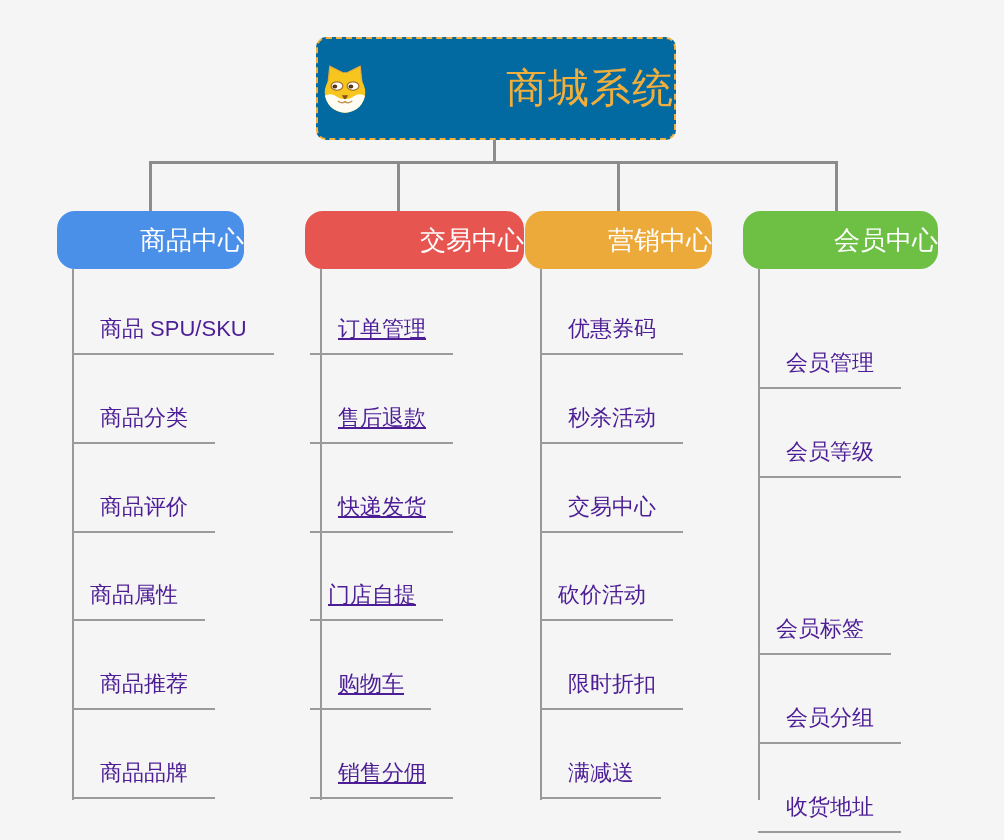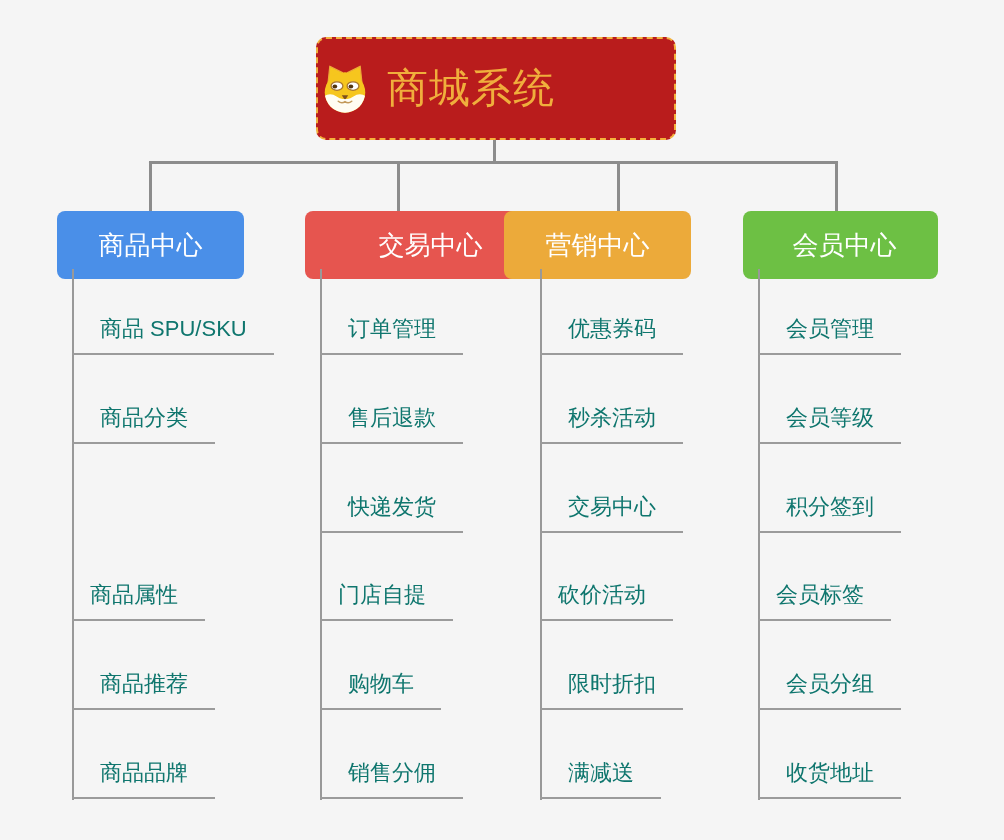--- a/index.html
+++ b/index.html
@@ -23,59 +23,59 @@
   .conn.stub.s2{left:617px;}
   .conn.stub.s3{left:835px;}
   .vline{position:absolute;width:2px;background:#999;top:269px;height:531px;}
   .vline.v0{left:72px;}
   .vline.v1{left:320px;}
   .vline.v2{left:540px;}
   .vline.v3{left:758px;}
   
   .root-node{
     position:absolute;left:316px;top:37px;width:360px;height:103px;
-    background:#b91c1c;
+    background:#0369a1;
     border:2px dashed #f3b13c;
     border-radius:10px;
     box-sizing:border-box;
-    display:flex;align-items:center;justify-content:flex-start;gap:15px;
+    display:flex;align-items:center;justify-content:space-between;gap:15px;
     cursor:pointer;
   }
   .root-title{
     font-size:41px;
     color:#f0ae3c;
     letter-spacing:1px;
     white-space:nowrap;
   }
   .dog{width:54px;height:58px;display:inline-flex;}
   
   .branch{
-    position:absolute;top:211px;width:187px;height:68px;
-    border-radius:8px;
-    display:flex;align-items:center;justify-content:center;
+    position:absolute;top:211px;width:187px;height:58px;
+    border-radius:18px;
+    display:flex;align-items:center;justify-content:flex-end;
     color:#ffffff;font-size:26px;
     cursor:pointer;
   }
   .branch.b0{left:57px;background:#4a8fe8;}
   .branch.b1{left:305px;background:#e6554f;padding-left:32px;}
-  .branch.b2{left:504px;background:#ecaa3a;}
+  .branch.b2{left:525px;background:#ecaa3a;}
   .branch.b3{left:743px;background:#6dc044;}
   
   .leaf{
     position:absolute;
     box-sizing:border-box;
     height:46px;
     padding:0 27px 9px 28px;
     border-bottom:2px solid #9b9b9b;
     display:flex;align-items:flex-end;
-    font-size:22px;color:#0f766e;
+    font-size:22px;color:#4c1d95;
     white-space:nowrap;
     cursor:pointer;
   }
-  .col0{left:72px;} .col1{left:320px;} .col2{left:540px;text-align:center;} .col3{left:758px;}
+  .col0{left:72px;} .col1{left:310px;text-decoration:underline;} .col2{left:540px;text-align:center;} .col3{left:758px;margin-top:34px;}
   .row0{top:309px;} .row1{top:398px;} .row2{top:487px;}
   .row3{top:575px;padding-left:18px;} .row4{top:664px;} .row5{top:753px;}
 </style>
 </head>
 <body>
 
 <div class="canvas">
 
   <div class="conn root-drop"></div>
   <div class="conn h-bar"></div>
@@ -124,20 +124,23 @@
   <div class="vline v1"></div>
   <div class="vline v2"></div>
   <div class="vline v3"></div>
 
   <div class="leaf col0 row0">
       <span>商品 SPU/SKU</span>
     </div>
   <div class="leaf col0 row1">
       <span>商品分类</span>
     </div>
+  <div class="leaf col0 row2">
+      <span>商品评价</span>
+    </div>
   <div class="leaf col0 row3">
       <span>商品属性</span>
     </div>
   <div class="leaf col0 row4">
       <span>商品推荐</span>
     </div>
   <div class="leaf col0 row5">
       <span>商品品牌</span>
     </div>
 
@@ -178,23 +181,20 @@
   <div class="leaf col2 row5">
       <span>满减送</span>
     </div>
 
   <div class="leaf col3 row0">
       <span>会员管理</span>
     </div>
   <div class="leaf col3 row1">
       <span>会员等级</span>
     </div>
-  <div class="leaf col3 row2">
-      <span>积分签到</span>
-    </div>
   <div class="leaf col3 row3">
       <span>会员标签</span>
     </div>
   <div class="leaf col3 row4">
       <span>会员分组</span>
     </div>
   <div class="leaf col3 row5">
       <span>收货地址</span>
     </div>
 

